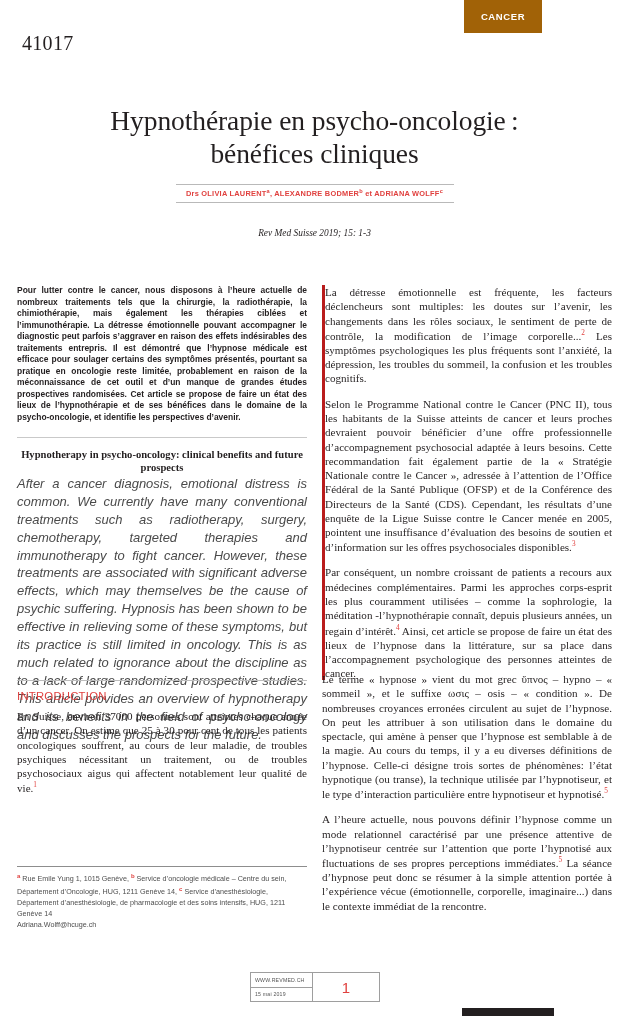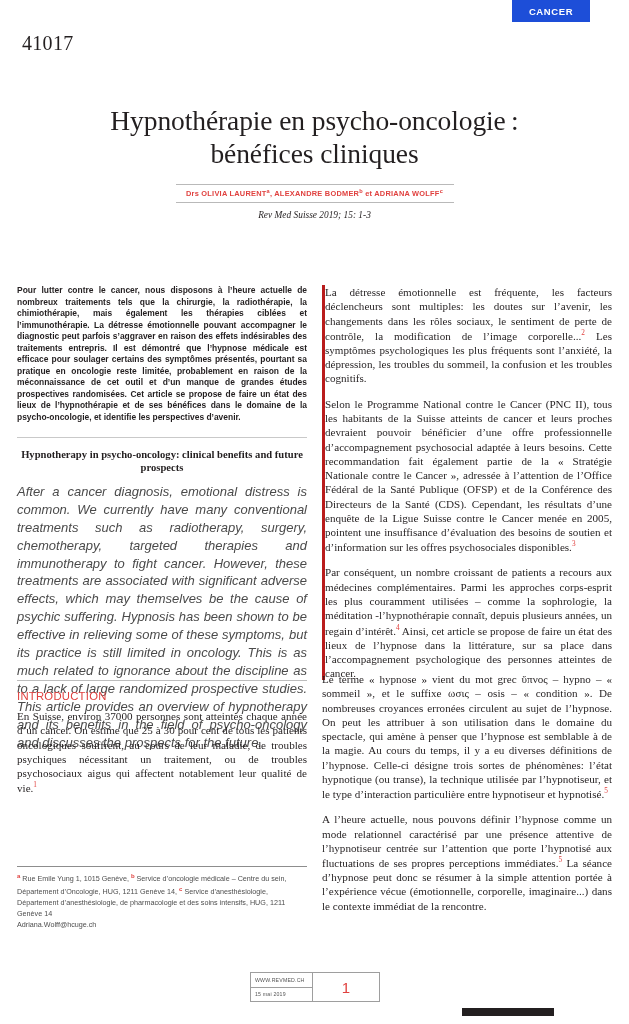--- a/index.html
+++ b/index.html
@@ -12,31 +12,30 @@
     font-family: "Liberation Serif", serif;
     color: #1a1a1a;
     position: relative;
     overflow: hidden;
   }
 
   
   .cat-tag {
     position: absolute;
     top: 0; left: 464px;
-    width: 78px; height: 22px;
-    background: #1d4ed8;
+    width: 78px; height: 33px;
+    background: #a16207;
     color: #ffffff;
     font-family: "Liberation Sans", sans-serif;
     font-weight: bold;
     font-size: 9.5px;
     letter-spacing: 0.6px;
     display: flex;
     align-items: center;
     justify-content: center;
-    margin-left: 48px;
   }
 
   
   .art-num {
     position: absolute;
     top: 32px; left: 22px;
     font-size: 20px;
     letter-spacing: 0.3px;
     color: #231f20;
   }
@@ -70,21 +69,21 @@
     font-size: 7.4px;
     letter-spacing: 0.25px;
     color: #e0413f;
     padding: 3.5px 0 3px;
     text-align: center;
     white-space: nowrap;
   }
   .byline sup { font-size: 5.6px; }
 
   .citation {
-    margin-top: 7px;
+    margin-top: 25px;
     font-style: italic;
     font-size: 9.4px;
     color: #231f20;
     text-align: center;
   }
 
   
   .col {
     position: absolute;
     top: 285px;
@@ -108,21 +107,20 @@
     background: #c9c9c9;
     margin: 14px 0 11px;
   }
   .abstract-en-title {
     font-family: "Liberation Serif", serif;
     font-weight: bold;
     font-size: 10.6px;
     line-height: 1.2;
     text-align: center;
     color: #231f20;
-    margin-bottom: 8px;
   }
   .abstract-en {
     font-family: "Liberation Sans", sans-serif;
     font-style: italic;
     font-size: 13px;
     line-height: 1.38;
     text-align: justify;
     color: #4a4a4a;
   }
 

